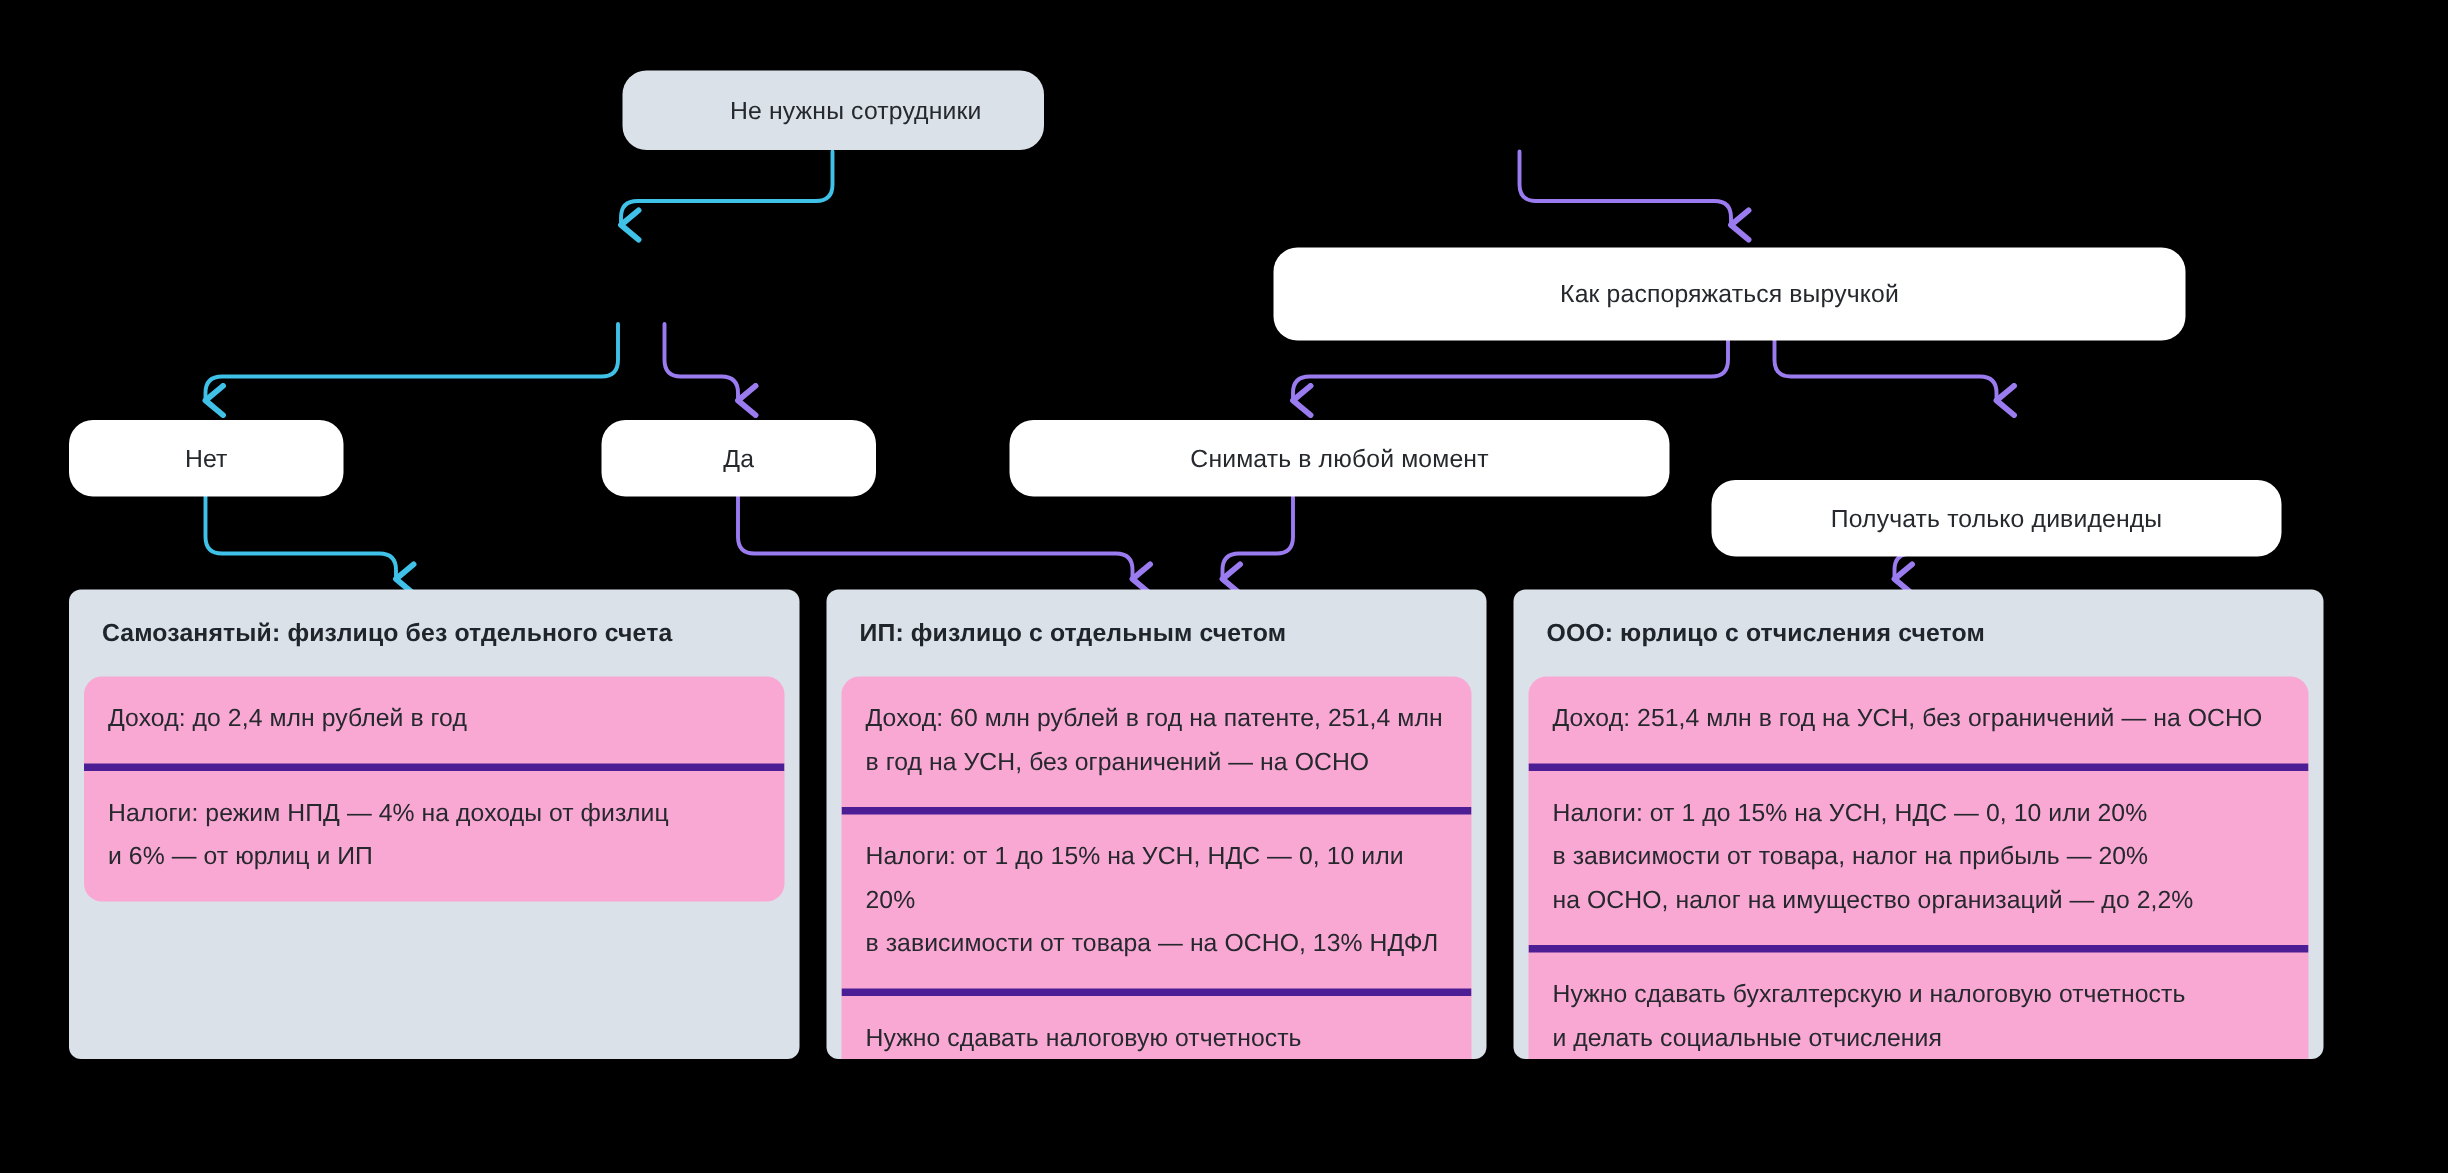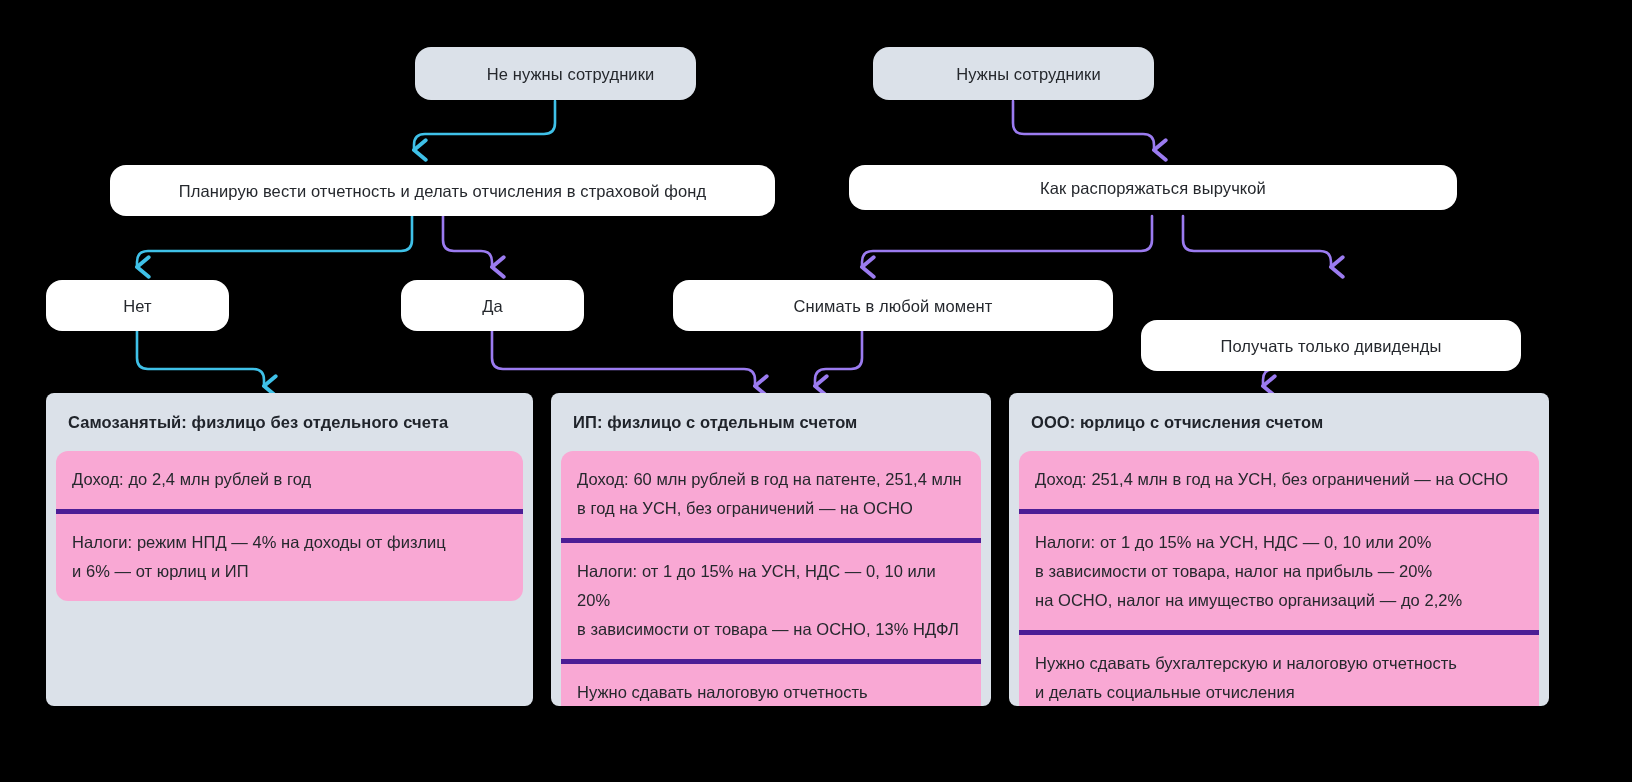--- a/index.html
+++ b/index.html
@@ -127,29 +127,23 @@
       <path d="M862,331 L862,358 Q862,369 851,369 L826,369 Q815,369 815,380 L815,386" stroke="#9b7bf0" marker-end="url(#arrowPurple)"></path>
 
       <path d="M1331,331 L1331,358 Q1331,369 1320,369 L1274,369 Q1263,369 1263,380 L1263,386" stroke="#9b7bf0" marker-end="url(#arrowPurple)"></path>
     </g>
   </svg>
 
   <div class="node gray" style="left:415px; top:47px; width:281px; height:53px;">
     <span class="node-label">Не нужны сотрудники</span>
   </div>
 
-  <div class="node gray" style="left:873px; top:47px; width:281px; height:53px;">
-    <span class="node-label">Нужны сотрудники</span>
-  </div>
 
-  <div class="node white" style="left:110px; top:165px; width:665px; height:51px;">
-    <span class="node-label">Планирую вести отчетность и делать отчисления в страховой фонд</span>
-  </div>
 
-  <div class="node white" style="left:849px; top:165px; width:608px; height:45px;">
+  <div class="node white" style="left:849px; top:165px; width:608px; height:62px;">
     <span class="node-label">Как распоряжаться выручкой</span>
   </div>
 
   <div class="node white" style="left:46px; top:280px; width:183px; height:51px;">
     <span class="node-label">Нет</span>
   </div>
 
   <div class="node white" style="left:401px; top:280px; width:183px; height:51px;">
     <span class="node-label">Да</span>
   </div>

